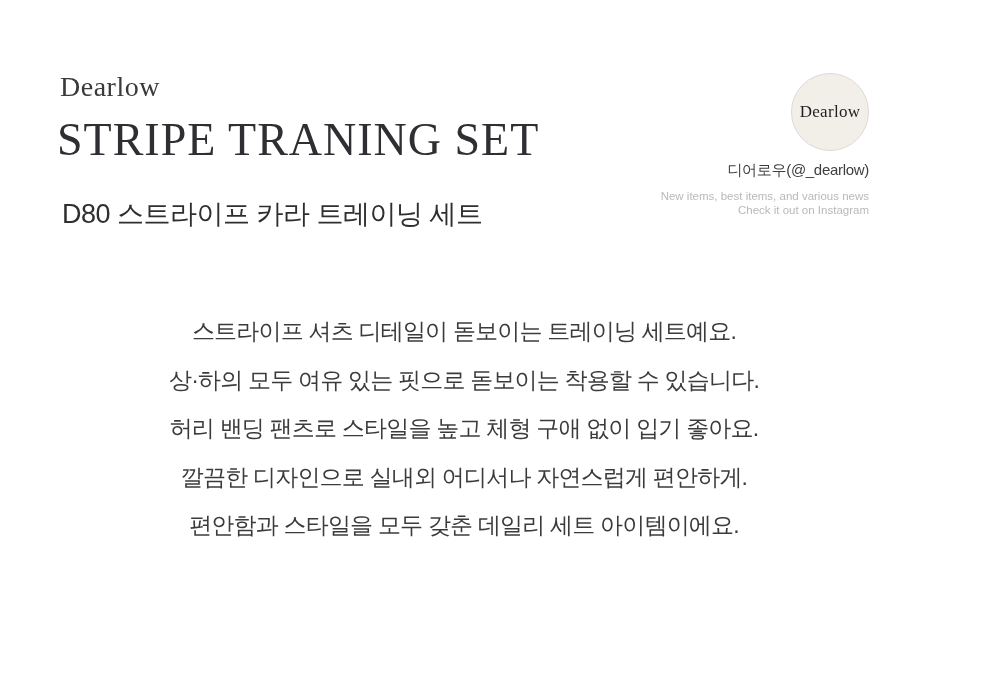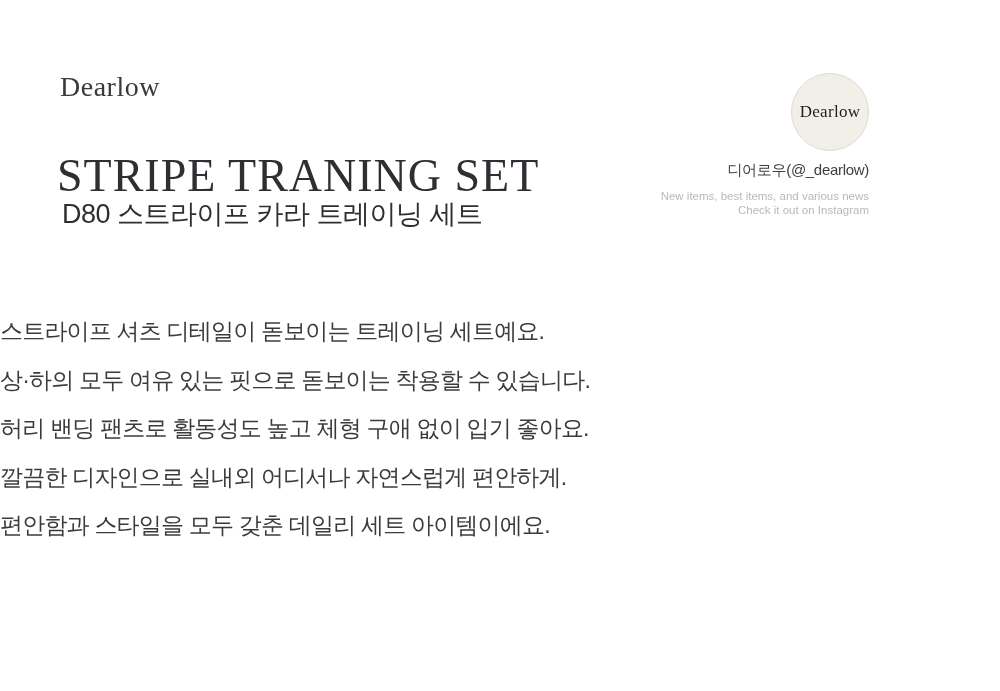--- a/index.html
+++ b/index.html
@@ -28,21 +28,20 @@
     position: absolute;
     left: 57px;
     top: 114px;
     font-family: "Liberation Serif", "DejaVu Serif", serif;
     font-weight: 400;
     font-size: 46px;
     line-height: 52px;
     color: #2e2e33;
     letter-spacing: 1px;
     white-space: nowrap;
-    margin-top: 36px;
   }
   .subtitle {
     position: absolute;
     left: 62px;
     top: 198px;
     font-weight: 400;
     font-size: 27px;
     line-height: 32px;
     color: #2f2f2f;
     letter-spacing: -0.5px;
@@ -91,21 +90,21 @@
     letter-spacing: 0;
   }
   .note.first { margin-top: 10px; }
 
   
   .description {
     position: absolute;
     left: 0;
     top: 307px;
     width: 100%;
-    text-align: left;
+    text-align: center;
   }
   .description p {
     font-size: 23px;
     font-weight: 400;
     line-height: 48.5px;
     color: #3b3b3b;
     letter-spacing: -0.8px;
     white-space: nowrap;
   }
 </style>
@@ -125,18 +124,18 @@
       </div>
       <div class="handle">디어로우(@_dearlow)</div>
       <div class="note first">New items, best items, and various news</div>
       <div class="note">Check it out on Instagram</div>
     </aside>
   </header>
 
   <main class="description">
     <p>스트라이프 셔츠 디테일이 돋보이는 트레이닝 세트예요.</p>
     <p>상·하의 모두 여유 있는 핏으로 돋보이는 착용할 수 있습니다.</p>
-    <p>허리 밴딩 팬츠로 활동성도 높고 체형 구애 없이 입기 좋아요.</p>
+    <p>허리 밴딩 팬츠로 스타일을 높고 체형 구애 없이 입기 좋아요.</p>
     <p>깔끔한 디자인으로 실내외 어디서나 자연스럽게 편안하게.</p>
     <p>편안함과 스타일을 모두 갖춘 데일리 세트 아이템이에요.</p>
   </main>
 
 </div>
 
 </body></html>

